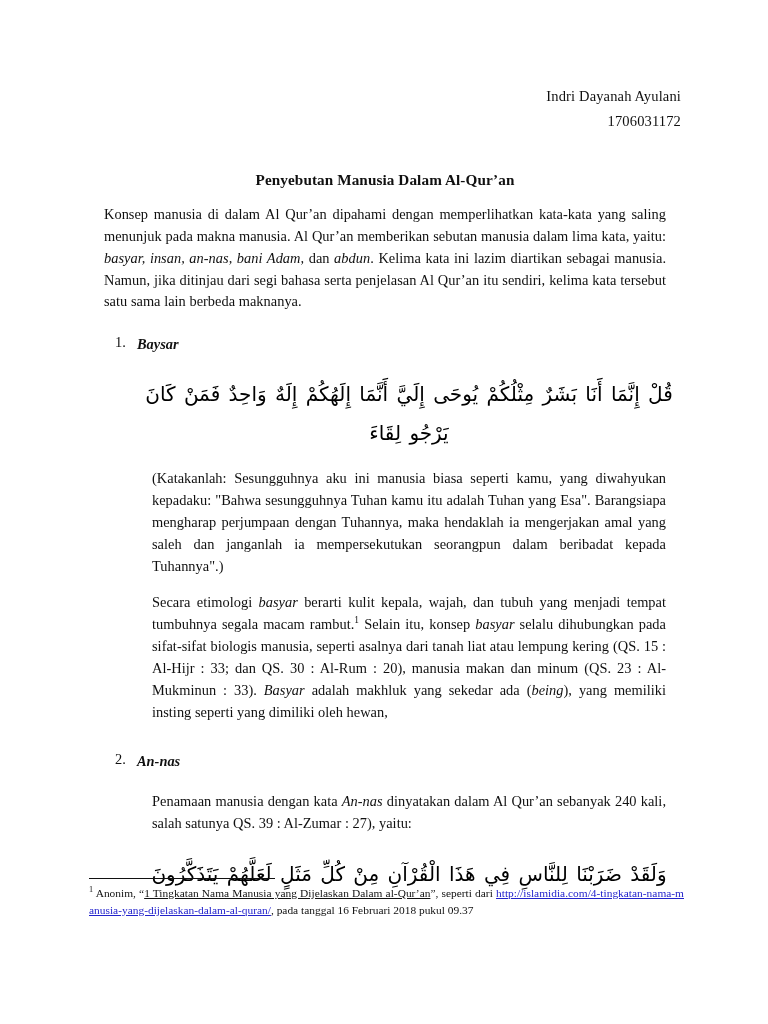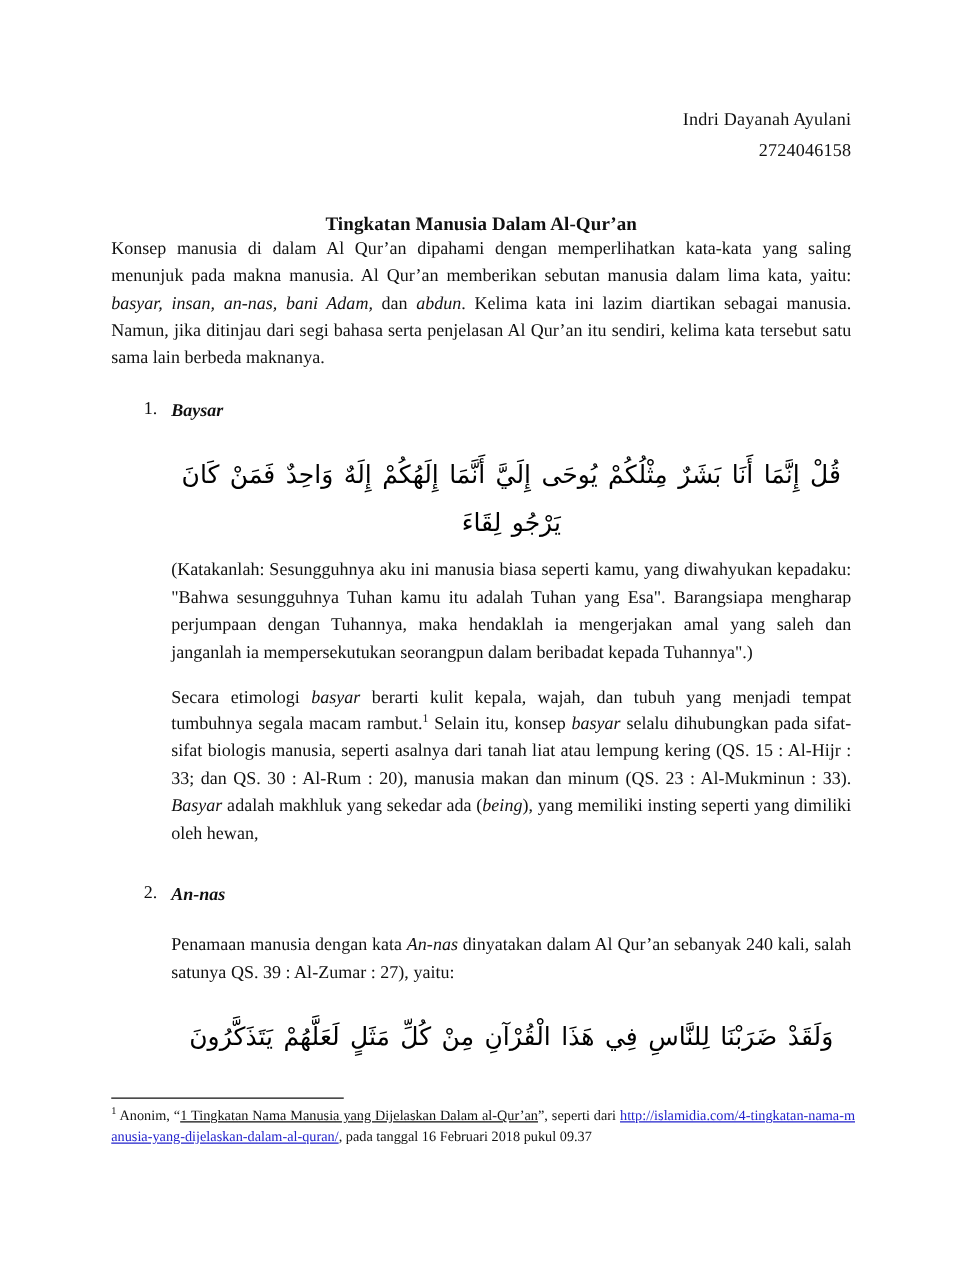--- a/index.html
+++ b/index.html
@@ -45,21 +45,21 @@
     font-size: 15.2px;
     margin-top: 37px;
     letter-spacing: .1px;
   }
 
   
   p.body {
     text-align: justify;
     font-size: 14.4px;
     line-height: 1.52;
-    margin: 0;
+    margin: 15px;
     letter-spacing: .02px;
   }
   .intro { margin-top: 40px; }
 
   
   ol.numlist {
     margin: 0;
     padding: 0;
     list-style: none;
   }
@@ -141,24 +141,24 @@
 </style>
 </head>
 <body>
 
 <div class="page">
 
   <div class="content">
 
     <div class="doc-header">
       <div>Indri Dayanah Ayulani</div>
-      <div>2724046158</div>
+      <div>1706031172</div>
     </div>
 
-    <div class="doc-title">Tingkatan Manusia Dalam Al-Qur’an</div>
+    <div class="doc-title">Penyebutan Manusia Dalam Al-Qur’an</div>
 
     <p class="body intro"><span>Konsep manusia di dalam Al Qur’an dipahami dengan memperlihatkan kata-kata yang saling menunjuk pada makna manusia. Al Qur’an memberikan sebutan manusia dalam lima kata, yaitu: </span><i>basyar, insan, an-nas, bani Adam,</i><span> dan </span><i>abdun</i><span>. Kelima kata ini lazim diartikan sebagai manusia. Namun, jika ditinjau dari segi bahasa serta penjelasan Al Qur’an itu sendiri, kelima kata tersebut satu sama lain berbeda maknanya.</span></p>
 
     <ol class="numlist">
 
       <li class="item-1">
         <span class="num-marker">1.</span>
         <div class="item-title">Baysar</div>
 
         <div class="sub-block">

